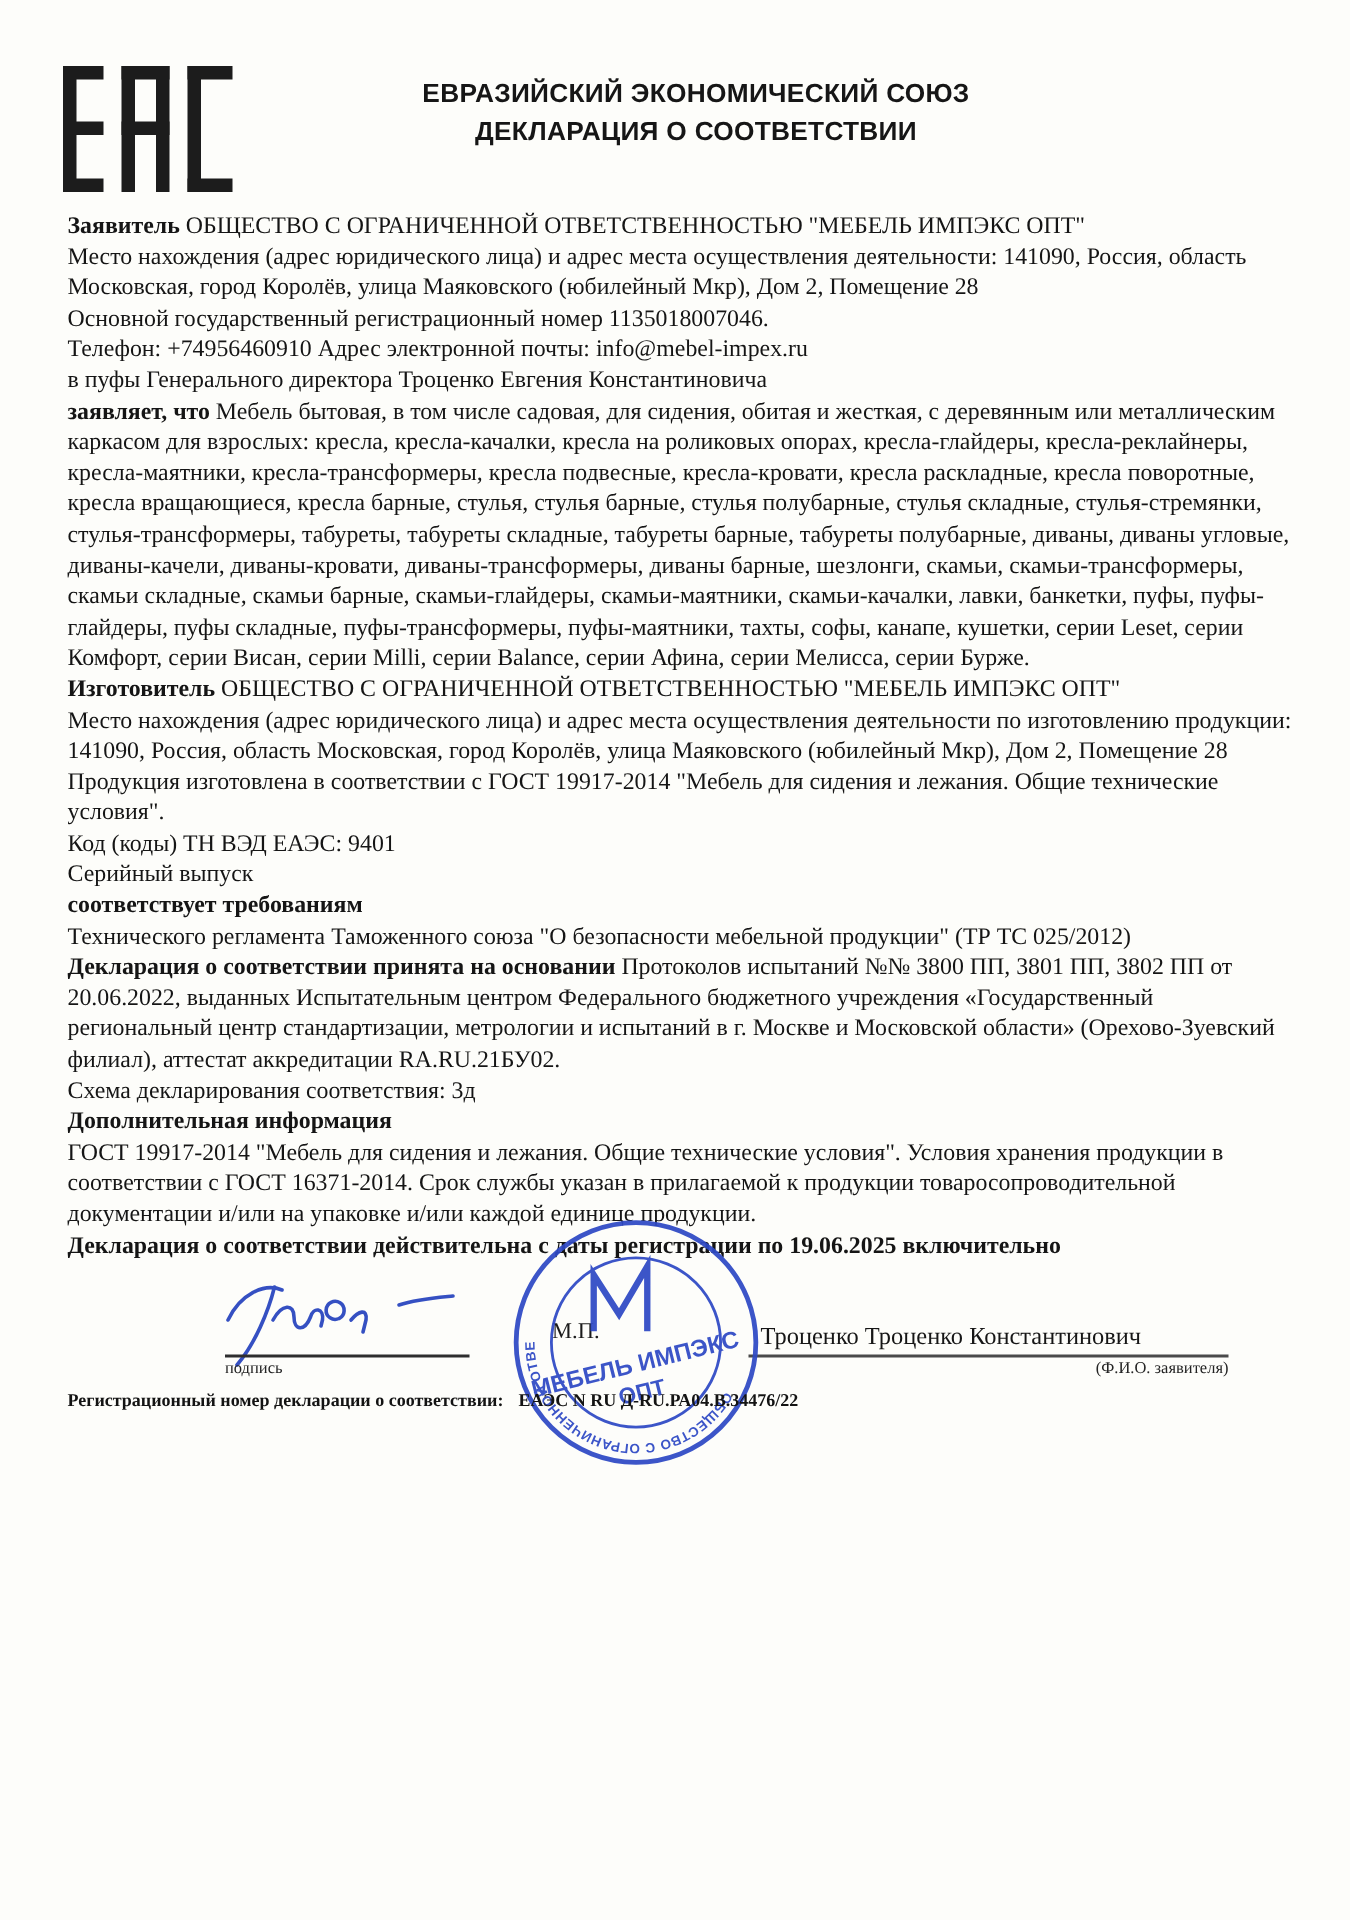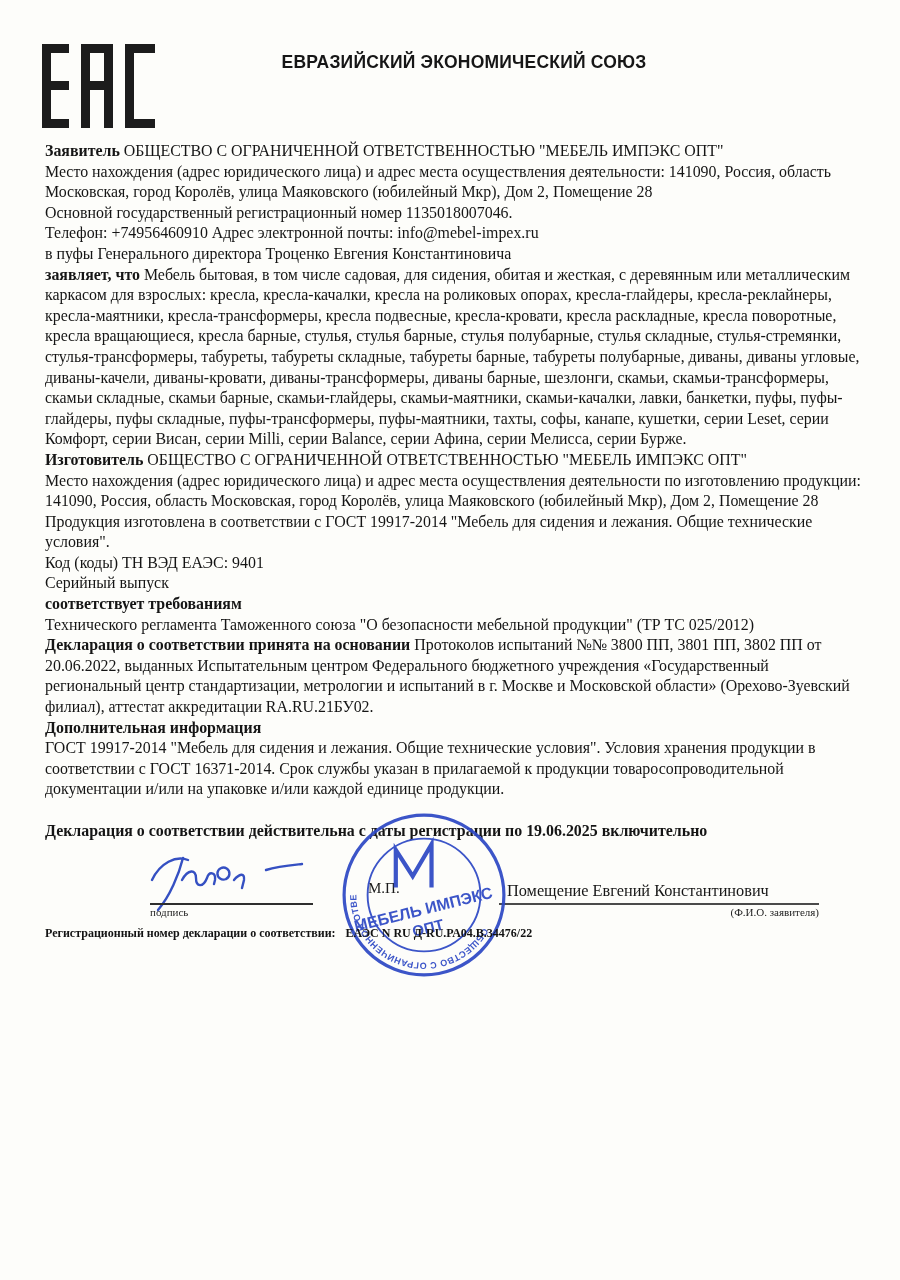--- a/index.html
+++ b/index.html
@@ -53,36 +53,38 @@
       <rect x="39" y="37" width="32" height="9"></rect>
 
       <rect x="83" y="0" width="9" height="84"></rect>
       <rect x="83" y="0" width="30" height="9"></rect>
       <rect x="83" y="75" width="30" height="9"></rect>
     </g>
   </svg>
 
   <div class="titles">
     <div>ЕВРАЗИЙСКИЙ ЭКОНОМИЧЕСКИЙ СОЮЗ</div>
+    <div>ДЕКЛАРАЦИЯ О СООТВЕТСТВИИ</div>
   </div>
 
   <div class="body-text">
     <p><span class="b">Заявитель</span><span> ОБЩЕСТВО С ОГРАНИЧЕННОЙ ОТВЕТСТВЕННОСТЬЮ "МЕБЕЛЬ ИМПЭКС ОПТ"</span></p>
     <p>Место нахождения (адрес юридического лица) и адрес места осуществления деятельности: 141090, Россия, область Московская, город Королёв, улица Маяковского (юбилейный Мкр), Дом 2, Помещение 28</p>
     <p>Основной государственный регистрационный номер 1135018007046.</p>
     <p>Телефон: +74956460910 Адрес электронной почты: info@mebel-impex.ru</p>
     <p>в пуфы Генерального директора Троценко Евгения Константиновича</p>
     <p><span class="b">заявляет, что</span><span> Мебель бытовая, в том числе садовая, для сидения, обитая и жесткая, с деревянным или металлическим каркасом для взрослых: кресла, кресла-качалки, кресла на роликовых опорах, кресла-глайдеры, кресла-реклайнеры, кресла-маятники, кресла-трансформеры, кресла подвесные, кресла-кровати, кресла раскладные, кресла поворотные, кресла вращающиеся, кресла барные, стулья, стулья барные, стулья полубарные, стулья складные, стулья-стремянки, стулья-трансформеры, табуреты, табуреты складные, табуреты барные, табуреты полубарные, диваны, диваны угловые, диваны-качели, диваны-кровати, диваны-трансформеры, диваны барные, шезлонги, скамьи, скамьи-трансформеры, скамьи складные, скамьи барные, скамьи-глайдеры, скамьи-маятники, скамьи-качалки, лавки, банкетки, пуфы, пуфы-глайдеры, пуфы складные, пуфы-трансформеры, пуфы-маятники, тахты, софы, канапе, кушетки, серии Leset, серии Комфорт, серии Висан, серии Milli, серии Balance, серии Афина, серии Мелисса, серии Бурже.</span></p>
     <p><span class="b">Изготовитель</span><span> ОБЩЕСТВО С ОГРАНИЧЕННОЙ ОТВЕТСТВЕННОСТЬЮ "МЕБЕЛЬ ИМПЭКС ОПТ"</span></p>
     <p>Место нахождения (адрес юридического лица) и адрес места осуществления деятельности по изготовлению продукции: 141090, Россия, область Московская, город Королёв, улица Маяковского (юбилейный Мкр), Дом 2, Помещение 28 Продукция изготовлена в соответствии с ГОСТ 19917-2014 "Мебель для сидения и лежания. Общие технические условия".</p>
     <p>Код (коды) ТН ВЭД ЕАЭС: 9401</p>
     <p>Серийный выпуск</p>
     <p class="b">соответствует требованиям</p>
     <p>Технического регламента Таможенного союза "О безопасности мебельной продукции" (ТР ТС 025/2012)</p>
     <p><span class="b">Декларация о соответствии принята на основании</span><span> Протоколов испытаний №№ 3800 ПП, 3801 ПП, 3802 ПП от 20.06.2022, выданных Испытательным центром Федерального бюджетного учреждения «Государственный региональный центр стандартизации, метрологии и испытаний в г. Москве и Московской области» (Орехово-Зуевский филиал), аттестат аккредитации RA.RU.21БУ02.</span></p>
+    <p>Схема декларирования соответствия: 3д</p>
     <p class="b">Дополнительная информация</p>
     <p>ГОСТ 19917-2014 "Мебель для сидения и лежания. Общие технические условия". Условия хранения продукции в соответствии с ГОСТ 16371-2014. Срок службы указан в прилагаемой к продукции товаросопроводительной документации и/или на упаковке и/или каждой единице продукции.</p>
   </div>
 
   <div class="validity">Декларация о соответствии действительна с даты регистрации по 19.06.2025 включительно</div>
 
   <svg class="signature-svg" viewBox="0 0 180 62" xmlns="http://www.w3.org/2000/svg">
     <g fill="none" stroke="#3550c2" stroke-width="2.4" stroke-linecap="round">
       <path d="M6,30 C14,13 30,5 42,10"></path>
       <path d="M37,8 C33,24 24,46 12,60"></path>
@@ -90,21 +92,21 @@
       <path d="M80,29 a6,6 0 1 1 0.2,-0.1"></path>
       <path d="M88,30 C93,24 99,22 98,30 L96,38"></path>
       <path d="M120,20 C132,16 146,15 156,14"></path>
     </g>
   </svg>
   <div class="sig-line"></div>
   <div class="sig-caption">подпись</div>
 
   <div class="mp">М.П.</div>
 
-  <div class="signer-name">Помещение Евгений Константинович</div>
+  <div class="signer-name">Троценко Троценко Константинович</div>
   <div class="name-line"></div>
   <div class="name-caption">(Ф.И.О. заявителя)</div>
 
   <svg class="stamp-svg" viewBox="0 0 200 200" xmlns="http://www.w3.org/2000/svg">
     <g stroke="#2e49c5" fill="none">
       <circle cx="100" cy="100" r="85" stroke-width="3.4"></circle>
       <circle cx="100" cy="100" r="60" stroke-width="2"></circle>
     </g>
     <defs>
       <path id="ringPath" d="M 100,100 m -72,0 a 72,72 0 1,1 144,0 a 72,72 0 1,1 -144,0"></path>

